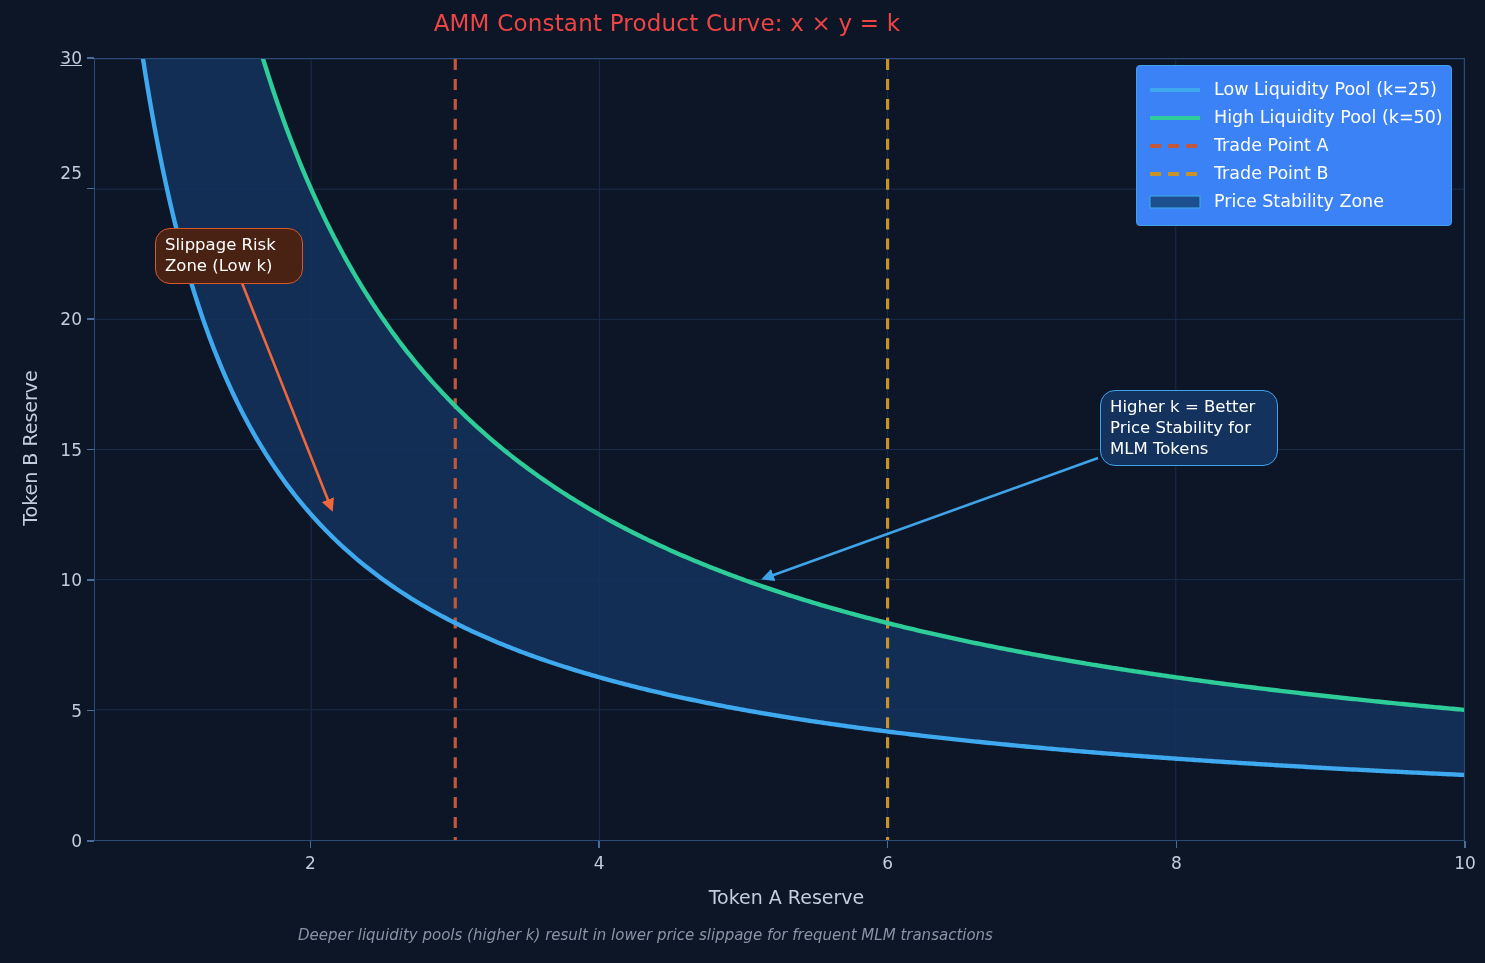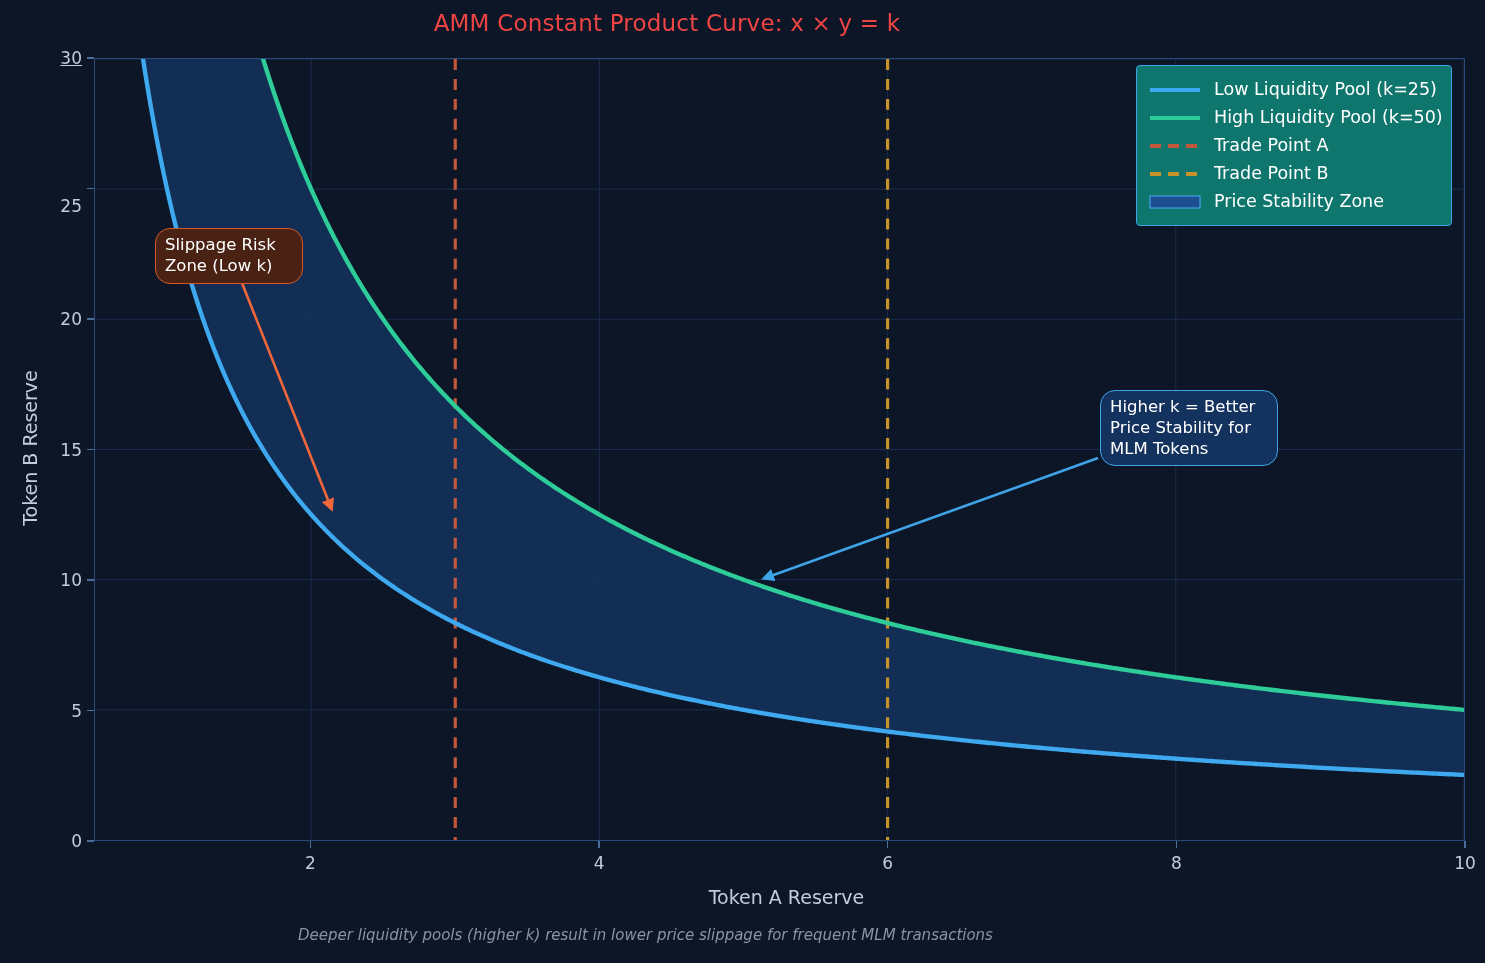--- a/index.html
+++ b/index.html
@@ -67,21 +67,21 @@
     transform:translateX(-50%);
   }
   .tick-mark-y{position:absolute;width:7px;height:1.4px;background:#4a6d9e;}
   .tick-mark-x{position:absolute;width:1.4px;height:7px;background:#4a6d9e;}
 
   
   #legend{
     position:absolute;
     left:1136px;top:65px;
     width:316px;
-    background:#0f766e;
+    background:#3b82f6;
     border:1.6px solid #3fa3e8;
     border-radius:4px;
     padding:9px 12px 10px 12px;
     box-sizing:border-box;
   }
   .legend-row{
     display:flex;align-items:center;
     height:28px;
   }
   .legend-key{width:52px;height:14px;margin-right:13px;flex:0 0 52px;position:relative;}
@@ -154,21 +154,21 @@
       <div class="tick-label-y" style="left: 22px; top: 841px;">0</div>
       <div class="tick-mark-y" style="left: 87px; top: 840.3px;"></div>
       <div class="tick-label-y" style="left: 22px; top: 710.5px;">5</div>
       <div class="tick-mark-y" style="left: 87px; top: 709.8px;"></div>
       <div class="tick-label-y" style="left: 22px; top: 580px;">10</div>
       <div class="tick-mark-y" style="left: 87px; top: 579.3px;"></div>
       <div class="tick-label-y" style="left: 22px; top: 449.5px;">15</div>
       <div class="tick-mark-y" style="left: 87px; top: 448.8px;"></div>
       <div class="tick-label-y" style="left: 22px; top: 319px;">20</div>
       <div class="tick-mark-y" style="left: 87px; top: 318.3px;"></div>
-      <div class="tick-label-y" style="left: 22px; top: 206px;">25</div>
+      <div class="tick-label-y" style="left: 22px; top: 173px;">25</div>
       <div class="tick-mark-y" style="left: 87px; top: 187.8px;"></div>
       <div class="tick-label-y" style="left: 22px; top: 58px; text-decoration: underline;">30</div>
       <div class="tick-mark-y" style="left: 87px; top: 57.3px;"></div>
     </div>
   <div id="ticks-x">
       <div class="tick-label-x" style="left: 310.474px; top: 853px;">2</div>
       <div class="tick-mark-x" style="left: 309.774px; top: 841px;"></div>
       <div class="tick-label-x" style="left: 599.105px; top: 853px;">4</div>
       <div class="tick-mark-x" style="left: 598.405px; top: 841px;"></div>
       <div class="tick-label-x" style="left: 887.737px; top: 853px;">6</div>

